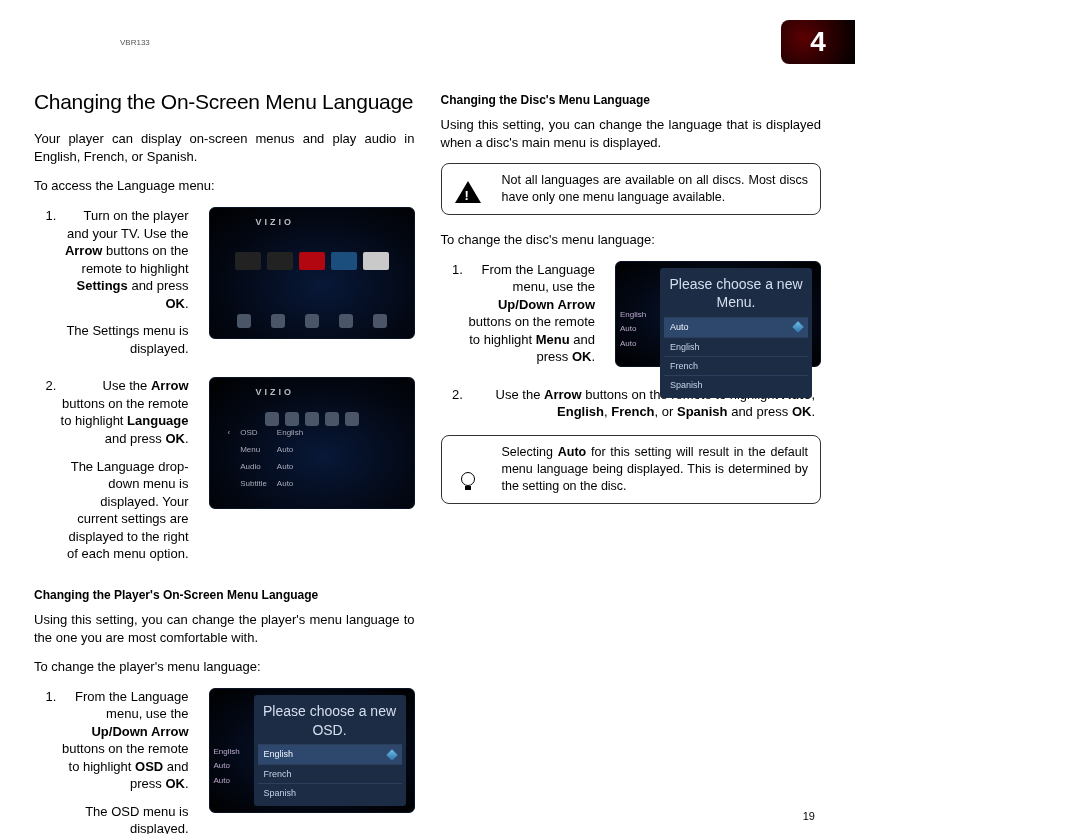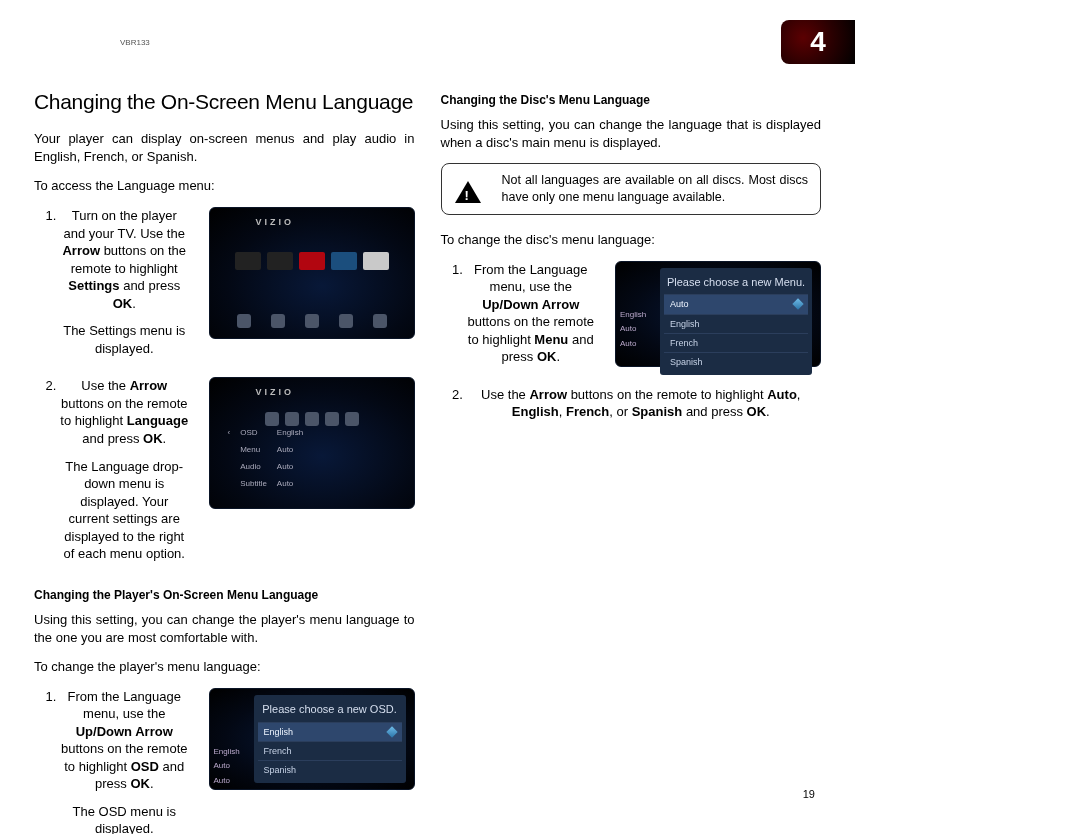--- a/index.html
+++ b/index.html
@@ -50,21 +50,21 @@
   h1.section-title {
     font-family: "Helvetica Neue", Arial, sans-serif;
     font-weight: 300;
     font-size: 21px;
     margin: 0 0 14px 0;
     letter-spacing: -0.3px;
   }
   p { margin: 0 0 12px 0; text-align: justify; }
   .sub-bold { font-weight: bold; font-size: 12px; margin: 10px 0 8px 0; }
   ol { margin: 0; padding-left: 26px; }
-  ol li { margin-bottom: 14px; text-align: center; padding-right: 6px;}
+  ol li { margin-bottom: 14px; text-align: right; padding-right: 6px;}
   .step-row { display: flex; gap: 14px; align-items: flex-start; margin-bottom: 6px; }
   .step-text { flex: 1; }
   .screenshot {
     width: 206px;
     height: 132px;
     border-radius: 6px;
     background: radial-gradient(ellipse at 55% 60%, #081838 0%, #030814 60%, #000 100%);
     position: relative;
     overflow: hidden;
     flex-shrink: 0;
@@ -113,21 +113,21 @@
     display:flex; flex-direction:column; gap:4px;
     font-size:8px; color:#bac;
   }
   .osd-panel {
     margin-left: 38px;
     background: #1b2c44;
     border-radius: 3px;
     padding: 4px 4px;
     width: 152px;
   }
-  .osd-title { font-size:11px; color:#d6dfef; text-align:center; padding:3px 0 5px 0;}
+  .osd-title { font-size:14px; color:#d6dfef; text-align:center; padding:3px 0 5px 0;}
   .osd-opt {
     font-size:9px; color:#c6d2e6;
     padding: 3px 6px;
     border-top: 1px solid #2b3e5c;
     display:flex; justify-content:space-between; align-items:center;
   }
   .osd-opt.sel { background:#2e476d; color:#eef5ff; }
   .diamond {
     width:8px; height:8px; transform:rotate(45deg);
     background: linear-gradient(135deg,#6fbce8,#2b74a8);
@@ -157,21 +157,21 @@
   }
   .hint-icon { width:28px; height:28px; flex-shrink:0; position:relative; }
   .bulb {
     width:14px; height:14px; border:1.5px solid #000; border-radius:50%;
     position:absolute; top:5px; left:7px;
   }
   .bulb-base { width:6px; height:4px; background:#000; position:absolute; top:19px; left:11px; }
   .rays::before, .rays::after {
     content:""; position:absolute; background:#000;
   }
-  .page-num { position:absolute; bottom:34px; right:40px; font-size:11px; }
+  .page-num { position:absolute; bottom:12px; right:40px; font-size:11px; }
 </style>
 </head>
 <body>
 
 <div class="page">
 
   <div class="hdr-model">VBR133</div>
   <div class="chapter-tab">4</div>
 
   <div class="columns">
@@ -322,17 +322,26 @@
           </div>
         </div>
       </div>
 
       <ol start="2">
           <li>
         <span>Use the </span><b>Arrow</b><span> buttons on the remote to highlight </span><b>Auto</b><span>, </span><b>English</b><span>, </span><b>French</b><span>, or </span><b>Spanish</b><span> and press </span><b>OK</b><span>.</span>
       </li>
         </ol>
 
+      <div class="callout">
+        <div class="hint-icon rays">
+          <div class="bulb"></div>
+            <div class="bulb-base"></div>
+        </div>
+        <div class="ctext">
+          <span>Selecting </span><b>Auto</b><span> for this setting will result in the default menu language being displayed. This is determined by the setting on the disc.</span>
+        </div>
+      </div>
     </div>
   </div>
 
   <div class="page-num">19</div>
 </div>
 
 </body></html>

